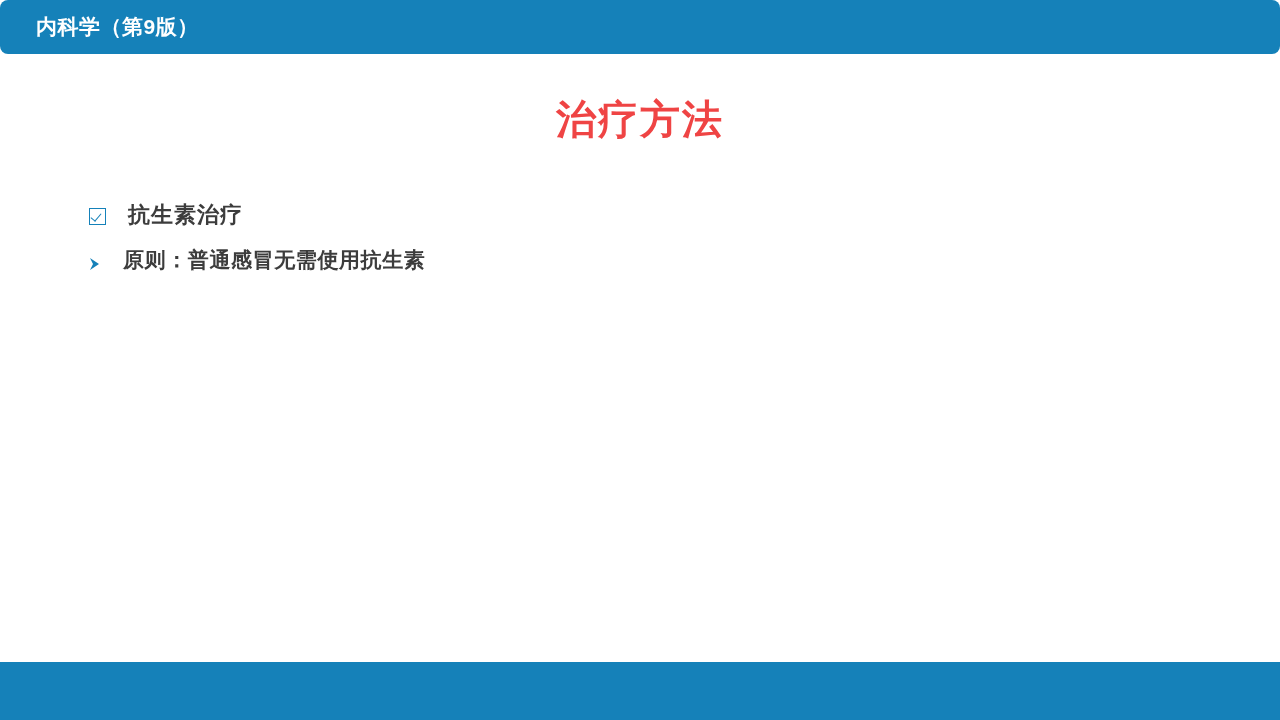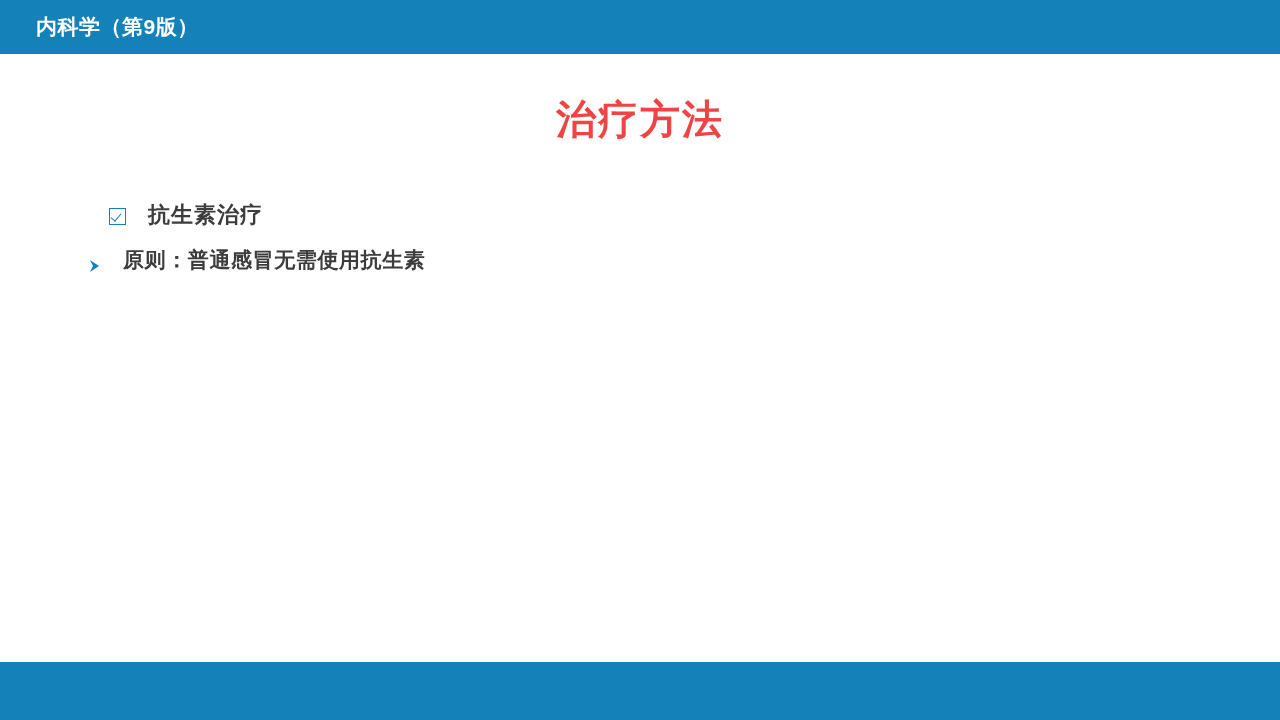--- a/index.html
+++ b/index.html
@@ -19,20 +19,21 @@
     height: 720px;
     background: #ffffff;
   }
   .header-bar {
     position: absolute;
     top: 0;
     left: 0;
     width: 1280px;
     height: 54px;
     background: #1581b9;
+    border-radius: 8px;
   }
   .header-title {
     position: absolute;
     left: 36px;
     top: 13px;
     font-size: 21px;
     font-weight: bold;
     color: #ffffff;
     letter-spacing: 0.5px;
     white-space: nowrap;
@@ -51,21 +52,21 @@
   .content {
     position: absolute;
     top: 198px;
     left: 0;
     width: 1280px;
   }
   .level1 {
     position: relative;
     display: flex;
     align-items: center;
-    margin-left: 72px;
+    margin-left: 52px;
     height: 34px;
     padding-left: 37px;
   }
   .checkbox-icon {
     width: 17px;
     height: 17px;
     border: 1.5px solid #1581b9;
     box-sizing: border-box;
     position: relative;
     flex: 0 0 auto;
@@ -87,21 +88,21 @@
     font-size: 22px;
     font-weight: bold;
     color: #3c3c3c;
     letter-spacing: 1px;
   }
   .level2-list {
     margin-top: 14px;
   }
   .level2 {
     display: flex;
-    align-items: flex-end;
+    align-items: center;
     margin-left: 88px;
     margin-bottom: 14px;
   }
   .arrow-icon {
     flex: 0 0 auto;
     width: 14px;
     height: 16px;
     position: relative;
     margin-top: 7px;
   }

